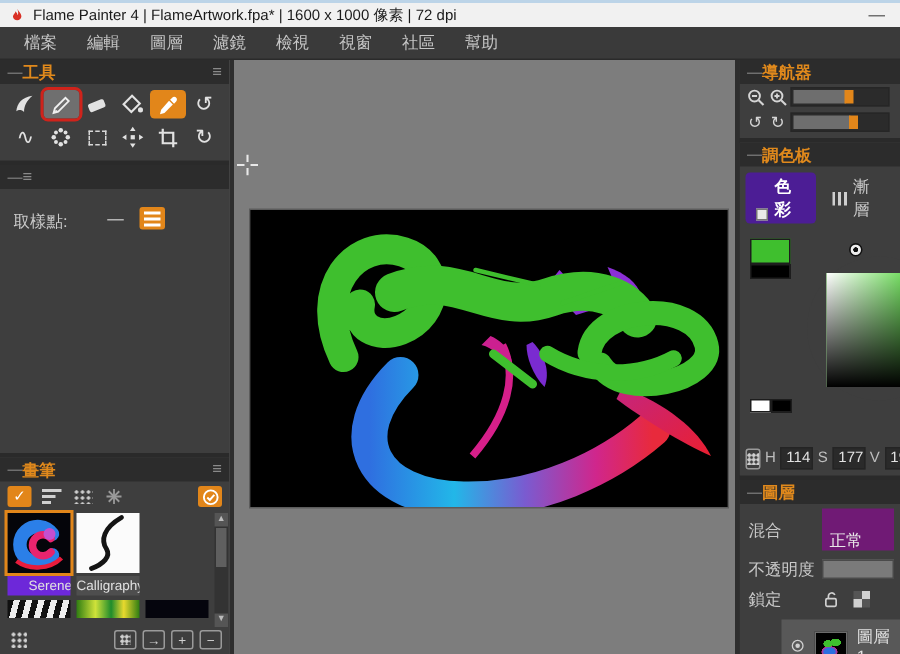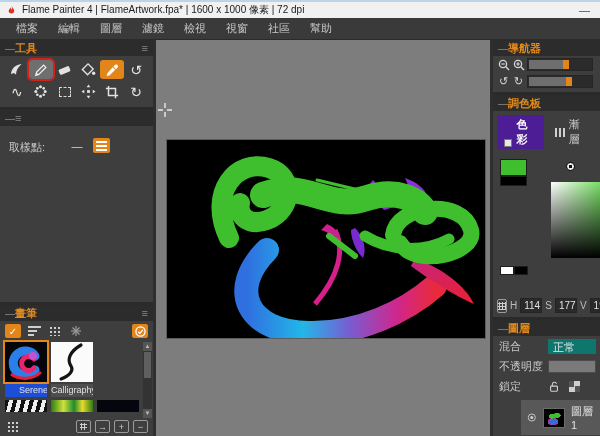--- a/index.html
+++ b/index.html
@@ -58,21 +58,21 @@
   .list-icon { width:13px; height:10px; display:flex; flex-direction:column; justify-content:space-between; }
   .list-icon i { height:2px; background:#cfcfcf; }
   .list-icon i:nth-child(2){ width:75%; } .list-icon i:nth-child(3){ width:50%; }
   .brush-rows { position:relative; padding:2px 12px 0 5px; flex:1; overflow:hidden; }
   .brush-grid { display:flex; gap:4px; }
   .brush { width:42px; }
   .brush-thumb { width:42px; height:40px; background:#fff; position:relative; overflow:hidden; }
   .brush.selected .brush-thumb { outline:2px solid #e2861a; }
   .brush-label { margin-top:2px; height:13px; background:#4e4e4e; color:#e0e0e0; font-size:9px;
     text-align:center; line-height:13px; overflow:hidden; white-space:nowrap; }
-  .brush.selected .brush-label { background:#1d4ed8;padding-left:14px; }
+  .brush.selected .brush-label { background:#6d28d9;padding-left:14px; }
   .thumb-serene { background:#05050a; }
   .thumb-callig { background:#fbfbfb; }
   .thumb-spy { background:#f4f4f4; }
   .row2 { display:flex; gap:4px; margin-top:3px; }
   .mini { width:42px; height:12px; }
   .mini-zebra { background:repeating-linear-gradient(105deg,#111 0 4px,#eee 4px 8px); }
   .mini-camo { background:linear-gradient(90deg,#2f7d12,#cfe23a 30%,#1f8c2c 55%,#e8d92e 75%,#2f7d12); }
   .mini-dark { background:#05050d; }
   .vscroll { position:absolute; right:1px; top:2px; bottom:0; width:9px; background:#333; display:flex; flex-direction:column; }
   .vs-btn { height:9px; background:#555; color:#bbb; font-size:6px; line-height:9px; text-align:center; }
@@ -114,21 +114,21 @@
     background:radial-gradient(circle at center, #111 1.5px, #eee 1.8px); z-index:3; }
   .hsv-row { display:flex; align-items:center; gap:3px; padding:3px 3px 4px 4px; }
   .hsv-label { color:#bdbdbd; font-size:10px; }
   .hsv-val { background:#2a2a2a; border:1px solid #242424; color:#e2e2e2; font-size:10px; padding:1px 3px; min-width:22px; text-align:center; }
   .pal-grid-btn { width:15px; height:14px; border:1px solid #9a9a9a; border-radius:2px;
     display:flex; align-items:center; justify-content:center; }
   
   .layers { flex:1; }
   .lrow { display:flex; align-items:center; gap:5px; padding:3px 4px 2px 6px; }
   .llabel { width:44px; color:#c9c9c9; flex:0 0 auto; }
-  .blend-select { flex:1; background:#0f766e; color:#e8e8e8; padding:1px 5px; height:15px; }
+  .blend-select { flex:1; background:#701a75; color:#e8e8e8; padding:14px 5px; height:15px; }
   .opacity-track { flex:1; height:13px; background:#7a7a7a; border:1px solid #4a4a4a; }
   .lockrow-icons { display:flex; gap:9px; align-items:center; }
   .checker { width:11px; height:11px;
     background:conic-gradient(#d0d0d0 25%, #555 0 50%, #d0d0d0 0 75%, #555 0); }
   .layer-list { margin-top:4px; display:flex; flex-direction:column; }
   .layer { display:flex; align-items:center; gap:6px; padding:4px 6px;margin-left:28px; }
   .layer.selected { background:#585858; }
   .eye { width:13px; height:13px; }
   .lthumb { width:30px; height:20px; background:#000; border:1px solid #6b6b6b; position:relative; overflow:hidden; }
   .lthumb .mini-art { position:absolute; inset:0;

